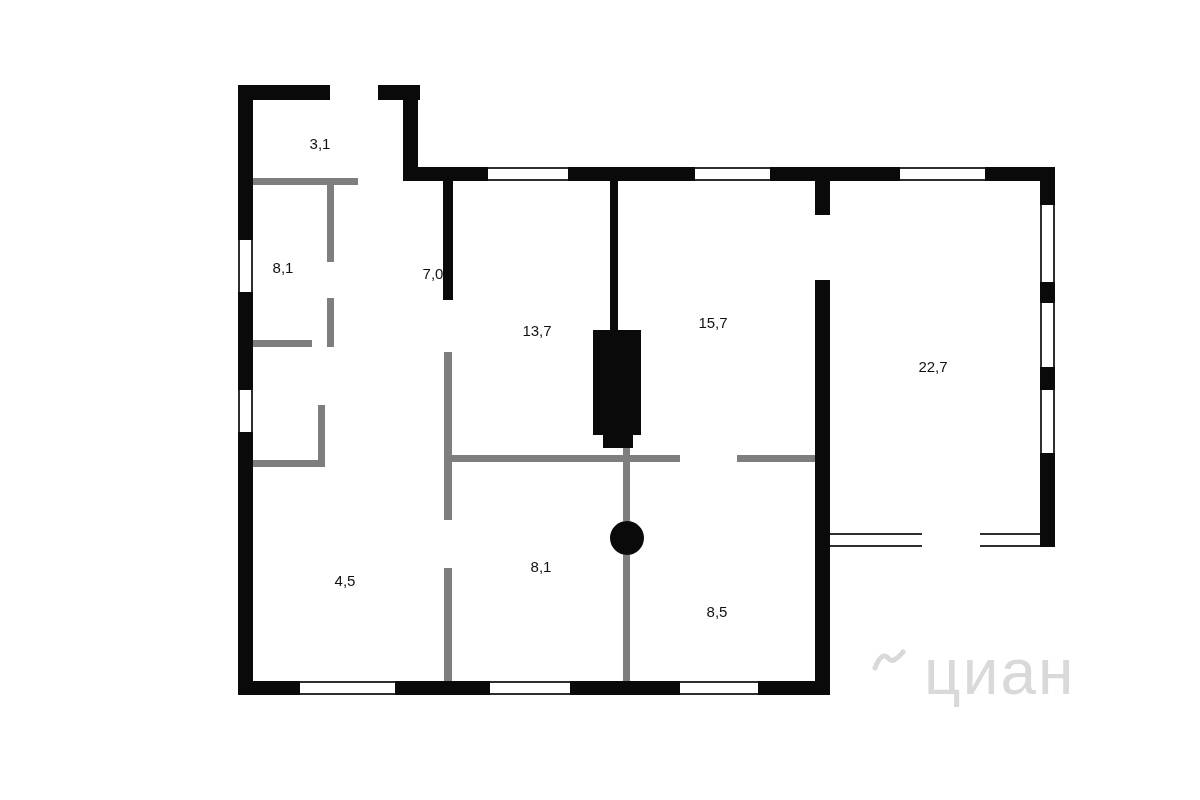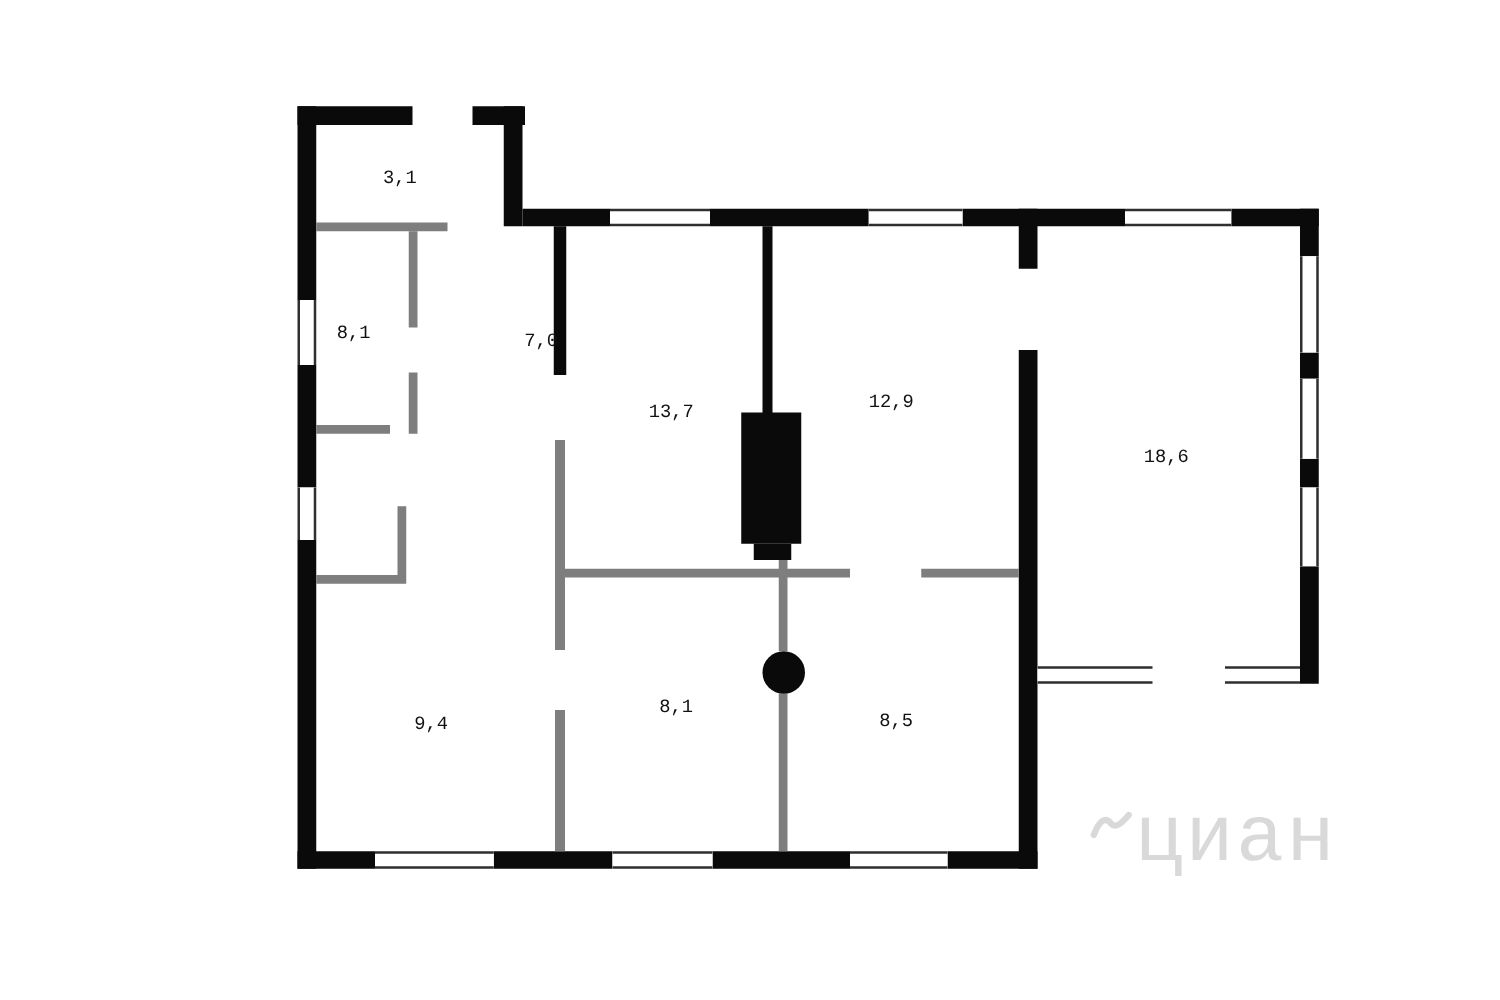--- a/index.html
+++ b/index.html
@@ -1,24 +1,24 @@
 <!DOCTYPE html>
 <html><head>
 <meta charset="utf-8">
 <style>
   html,body{margin:0;padding:0;background:#ffffff;width:1200px;height:800px;overflow:hidden;}
-  .plan{position:relative;width:1200px;height:603px;background:#ffffff;font-family:Liberation Mono, monospace;}
+  .plan{position:relative;width:1200px;height:603px;background:#ffffff;font-family:Liberation Sans, sans-serif;}
   .wall{position:absolute;background:#0a0a0a;}
   .pwall{position:absolute;background:#7e7e7e;}
   .win-v{position:absolute;background:#ffffff;border-left:2px solid #2f2f2f;border-right:2px solid #2f2f2f;box-sizing:border-box;}
   .win-h{position:absolute;background:#ffffff;border-top:2px solid #2f2f2f;border-bottom:2px solid #2f2f2f;box-sizing:border-box;}
   .stove{position:absolute;background:#0a0a0a;}
   .circle{position:absolute;background:#0a0a0a;border-radius:50%;}
   .room-label{position:absolute;transform:translate(-50%,-50%);font-size:15px;color:#111;white-space:nowrap;}
-  .watermark{position:absolute;left:872px;top:640px;display:flex;align-items:flex-start;color:#d9d9d9;}
+  .watermark{position:absolute;left:872px;top:640px;display:flex;align-items:flex-start;color:#d9d9d9;gap:16px;}
   .watermark-text{font-size:64px;line-height:1;letter-spacing:2px;color:#d9d9d9;}
   .bird{margin-top:6px;margin-right:2px;}
 </style>
 </head>
 <body>
 
 <div class="plan">
 
   <div class="wall" style="left:238px;top:85px;width:15px;height:155px;"></div>
   <div class="wall" style="left:238px;top:292px;width:15px;height:98px;"></div>
@@ -77,25 +77,25 @@
   <div class="pwall" style="left:623px;top:555px;width:7px;height:126px;"></div>
 
   <div class="stove" style="left:593px;top:330px;width:48px;height:105px;"></div>
   <div class="stove" style="left:603px;top:435px;width:30px;height:13px;"></div>
   <div class="circle" style="left:610px;top:521px;width:34px;height:34px;"></div>
 
   <span class="room-label" style="left:320px;top:143px;">3,1</span>
   <span class="room-label" style="left:283px;top:267px;">8,1</span>
   <span class="room-label" style="left:389px;top:273px;margin-left:44px;">7,0</span>
   <span class="room-label" style="left:537px;top:330px;">13,7</span>
-  <span class="room-label" style="left:713px;top:322px;">12,9</span>
-  <span class="room-label" style="left:933px;top:366px;">18,6</span>
-  <span class="room-label" style="left:345px;top:580px;">9,4</span>
+  <span class="room-label" style="left:713px;top:322px;">15,7</span>
+  <span class="room-label" style="left:933px;top:366px;">22,7</span>
+  <span class="room-label" style="left:345px;top:580px;">4,5</span>
   <span class="room-label" style="left:541px;top:566px;">8,1</span>
-  <span class="room-label" style="left:717px;top:577px;">8,5</span>
+  <span class="room-label" style="left:717px;top:611px;">8,5</span>
 
   <div class="watermark">
     <span class="bird">
       <svg width="34" height="26" viewBox="0 0 34 26" aria-hidden="true">
         <path d="M3 22 Q10 4 17 13 Q21 18 31 6" stroke="#d9d9d9" stroke-width="5" fill="none" stroke-linecap="round"></path>
       </svg>
     </span>
     <span class="watermark-text">циан</span>
   </div>
 

